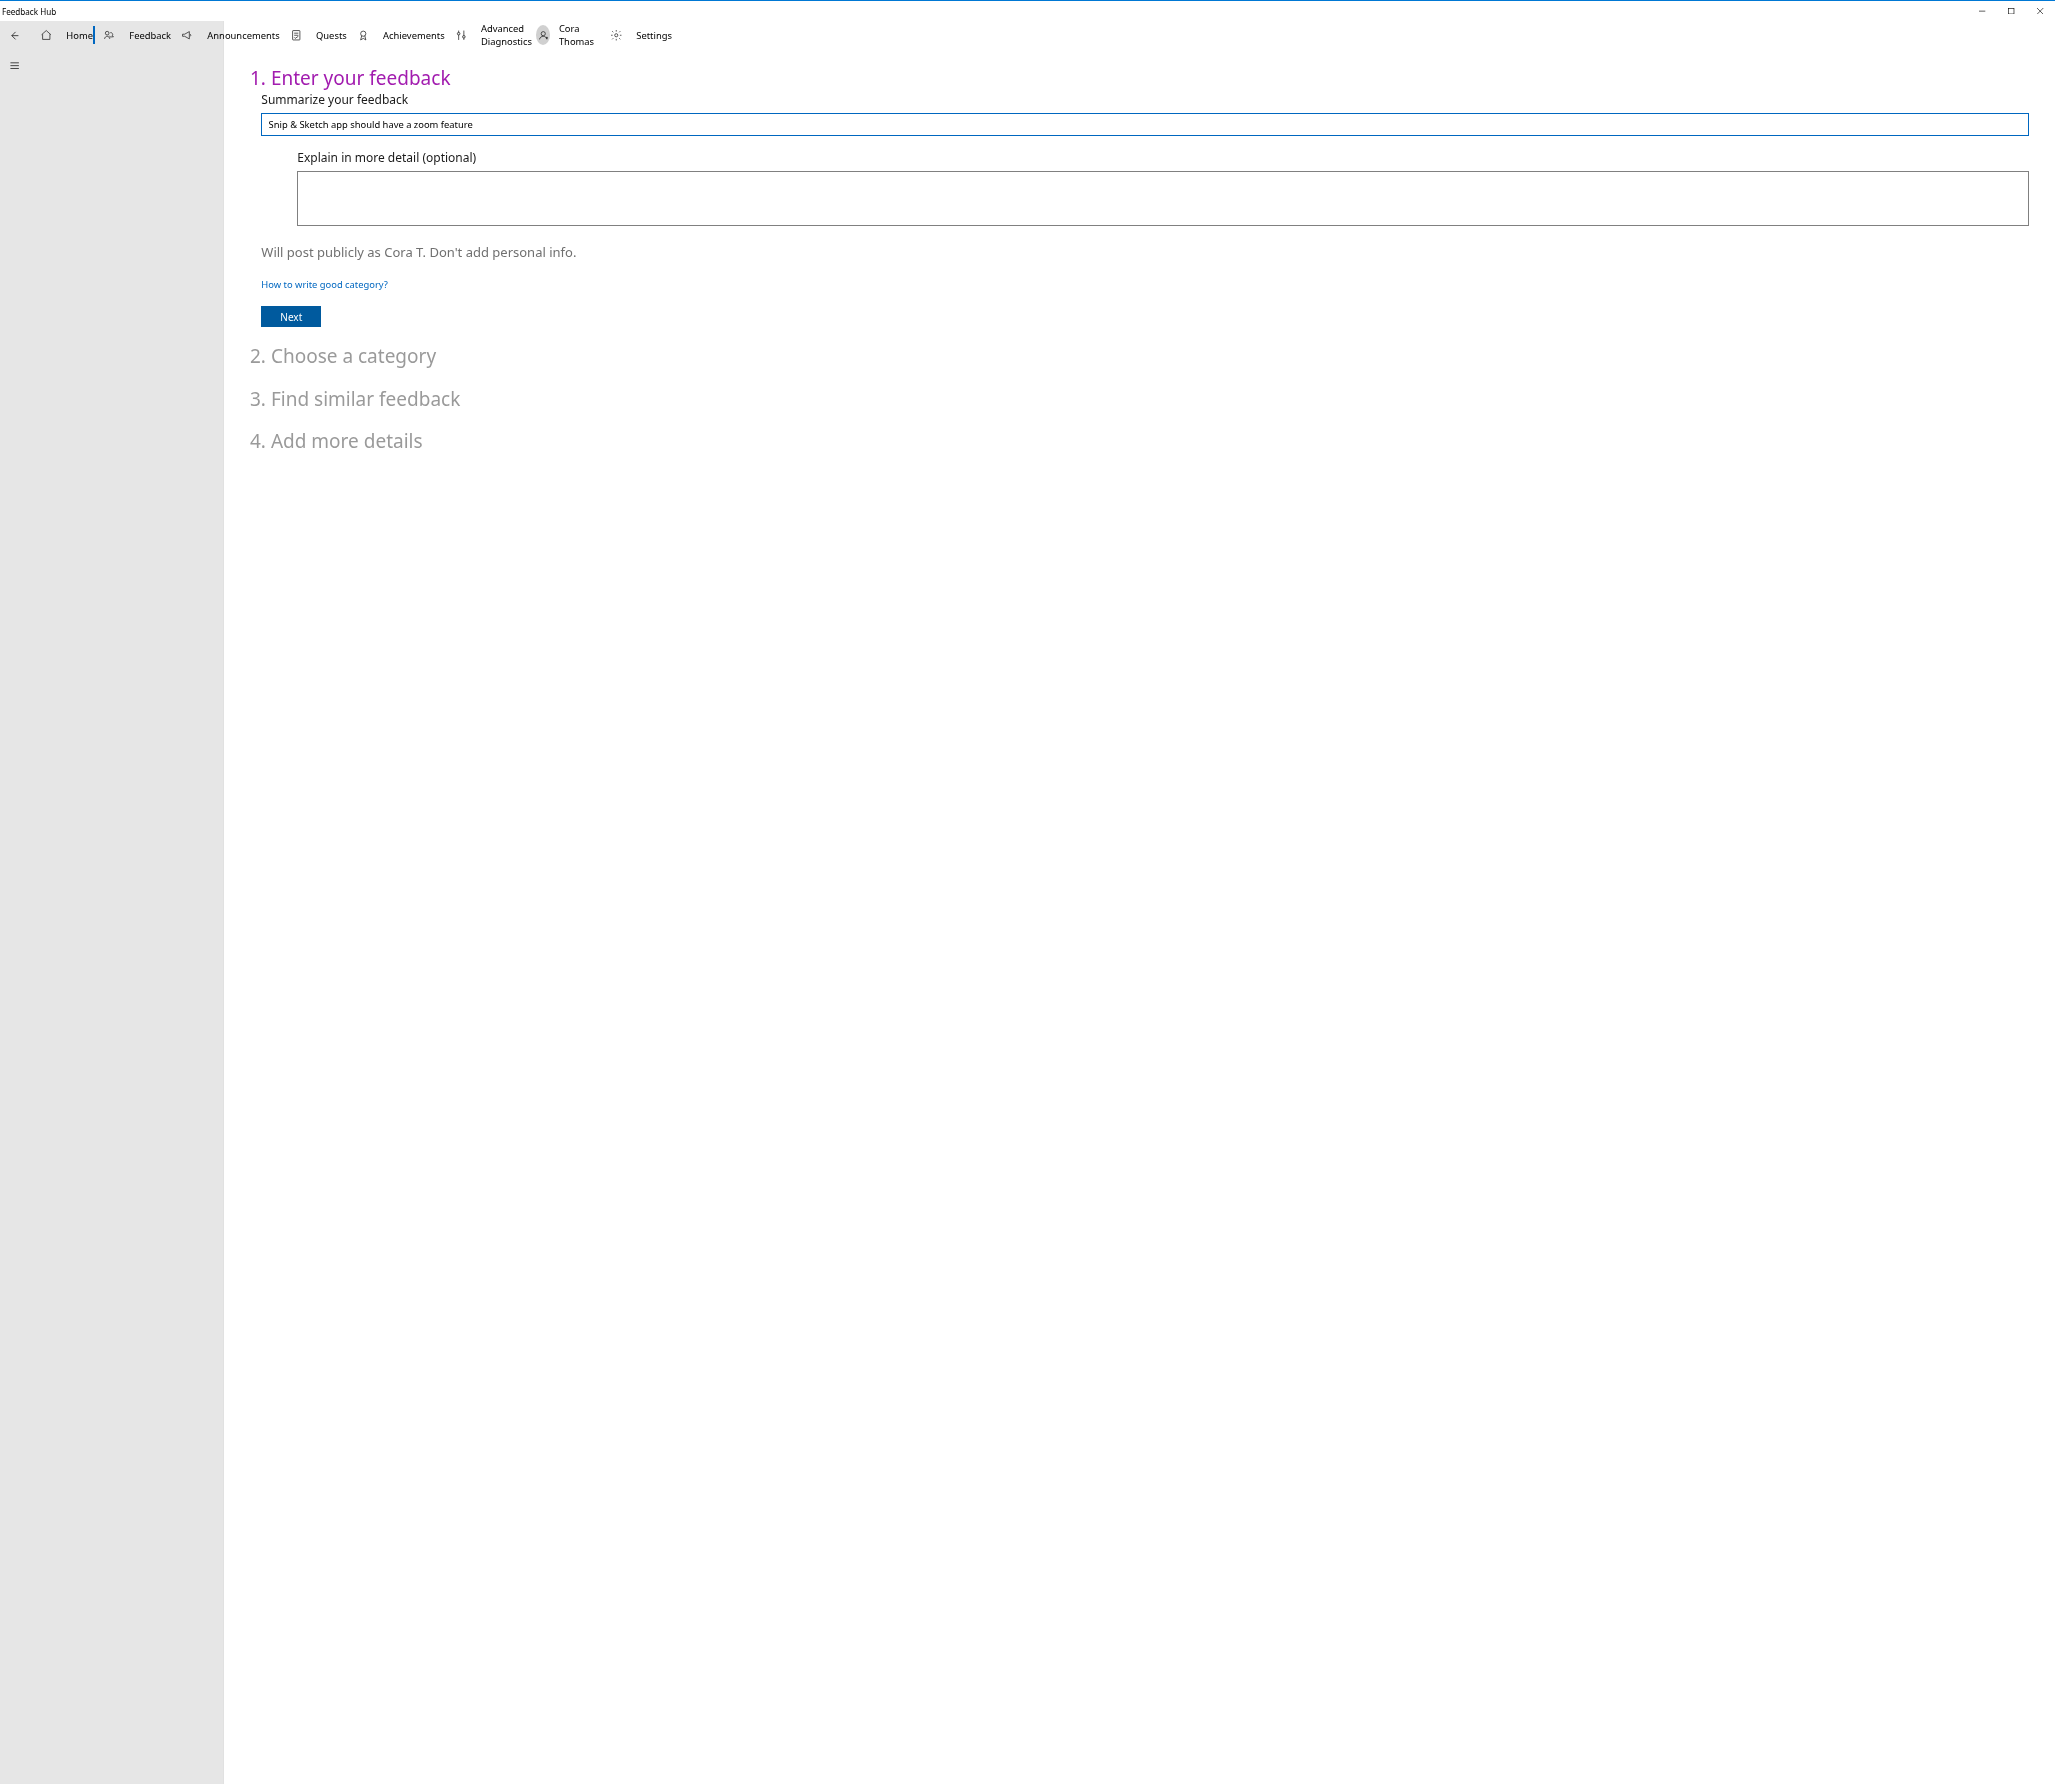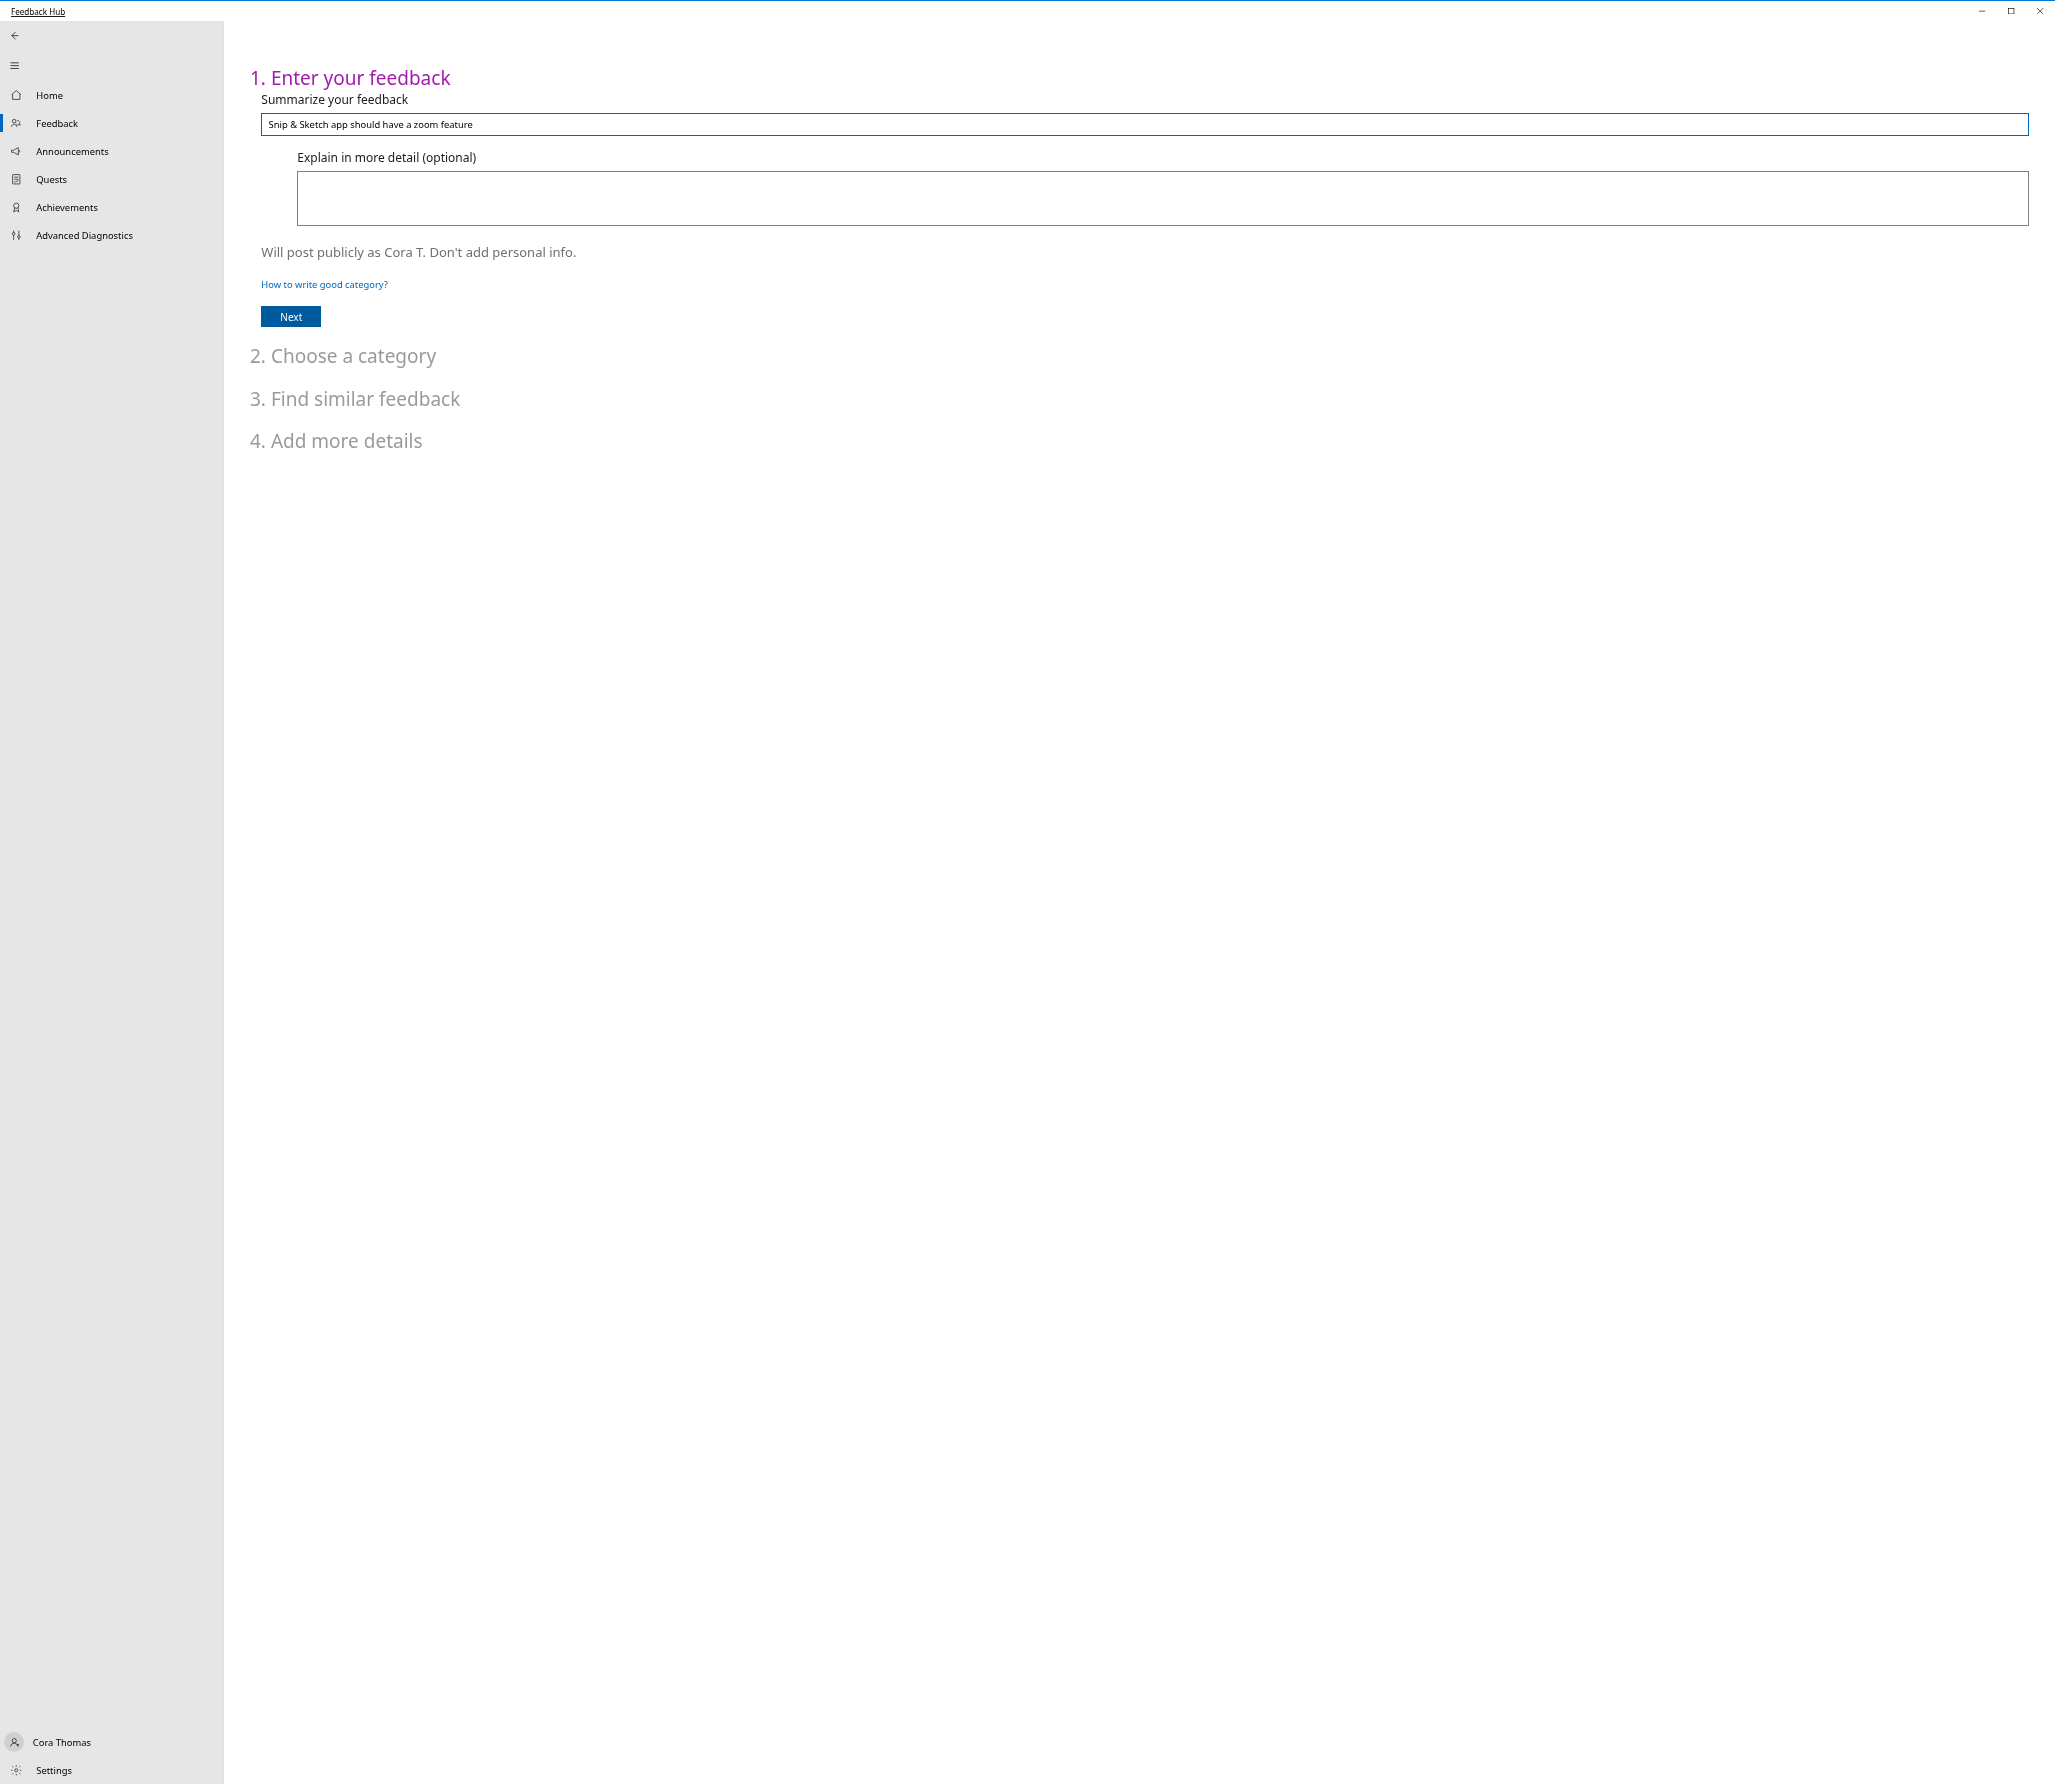--- a/index.html
+++ b/index.html
@@ -1,34 +1,33 @@
 <!DOCTYPE html>
 <html style="font-size:10px"><head>
   <meta charset="utf-8">
   <style>
     * { box-sizing: border-box; margin: 0; padding: 0; font-family: "Segoe UI", "Segoe UI Variable", system-ui, sans-serif; }
     html, body { width: 100%; height: 100%; }
     body { display: flex; flex-direction: column; background: #fff; color: #1b1b1b; font-size: 9.4px; border-top: 1.3px solid #0078D4;}
     .titlebar {
       display: flex; align-items: center; height: 20px;
-      padding-left: 11px; background: #fff;
+      padding-left: 2px; background: #fff;
       user-select: none;
-      text-decoration: underline;
     }
     .titlebar-title { font-size: 8.1px; color: #000; }
     .titlebar-spacer { flex: 1; }
     .titlebar-controls { display: flex; }
     .titlebar-btn {
       width: 29px; height: 20px; display: flex; align-items: center; justify-content: center;
       color: #000;
     }
     .titlebar-btn svg { width: 6.3px; height: 6.3px; }
     .workspace { flex: 1; display: flex; min-height: 0; }
     .sidebar {
-      width: 224px; background: #e6e6e6; display: flex; flex-direction: column;
+      width: 224px; background: #e6e6e6; display: flex; flex-direction: row;
       border-right: 0.6px solid #e1e1e1;
     }
     .sidebar-top { display:flex; flex-direction:column; }
     .icon-btn, .nav-item, .account-item, .settings-item {
       display: flex; align-items: center; gap: 13.8px;
       height: 28px; padding-left: 10px; color: #000;
       cursor: default; position: relative;
     }
     .icon-btn { width: 30px; padding-left: 0; justify-content: center; }
     .nav-icon { width: 12.5px; display:flex; align-items:center; justify-content:center; }

